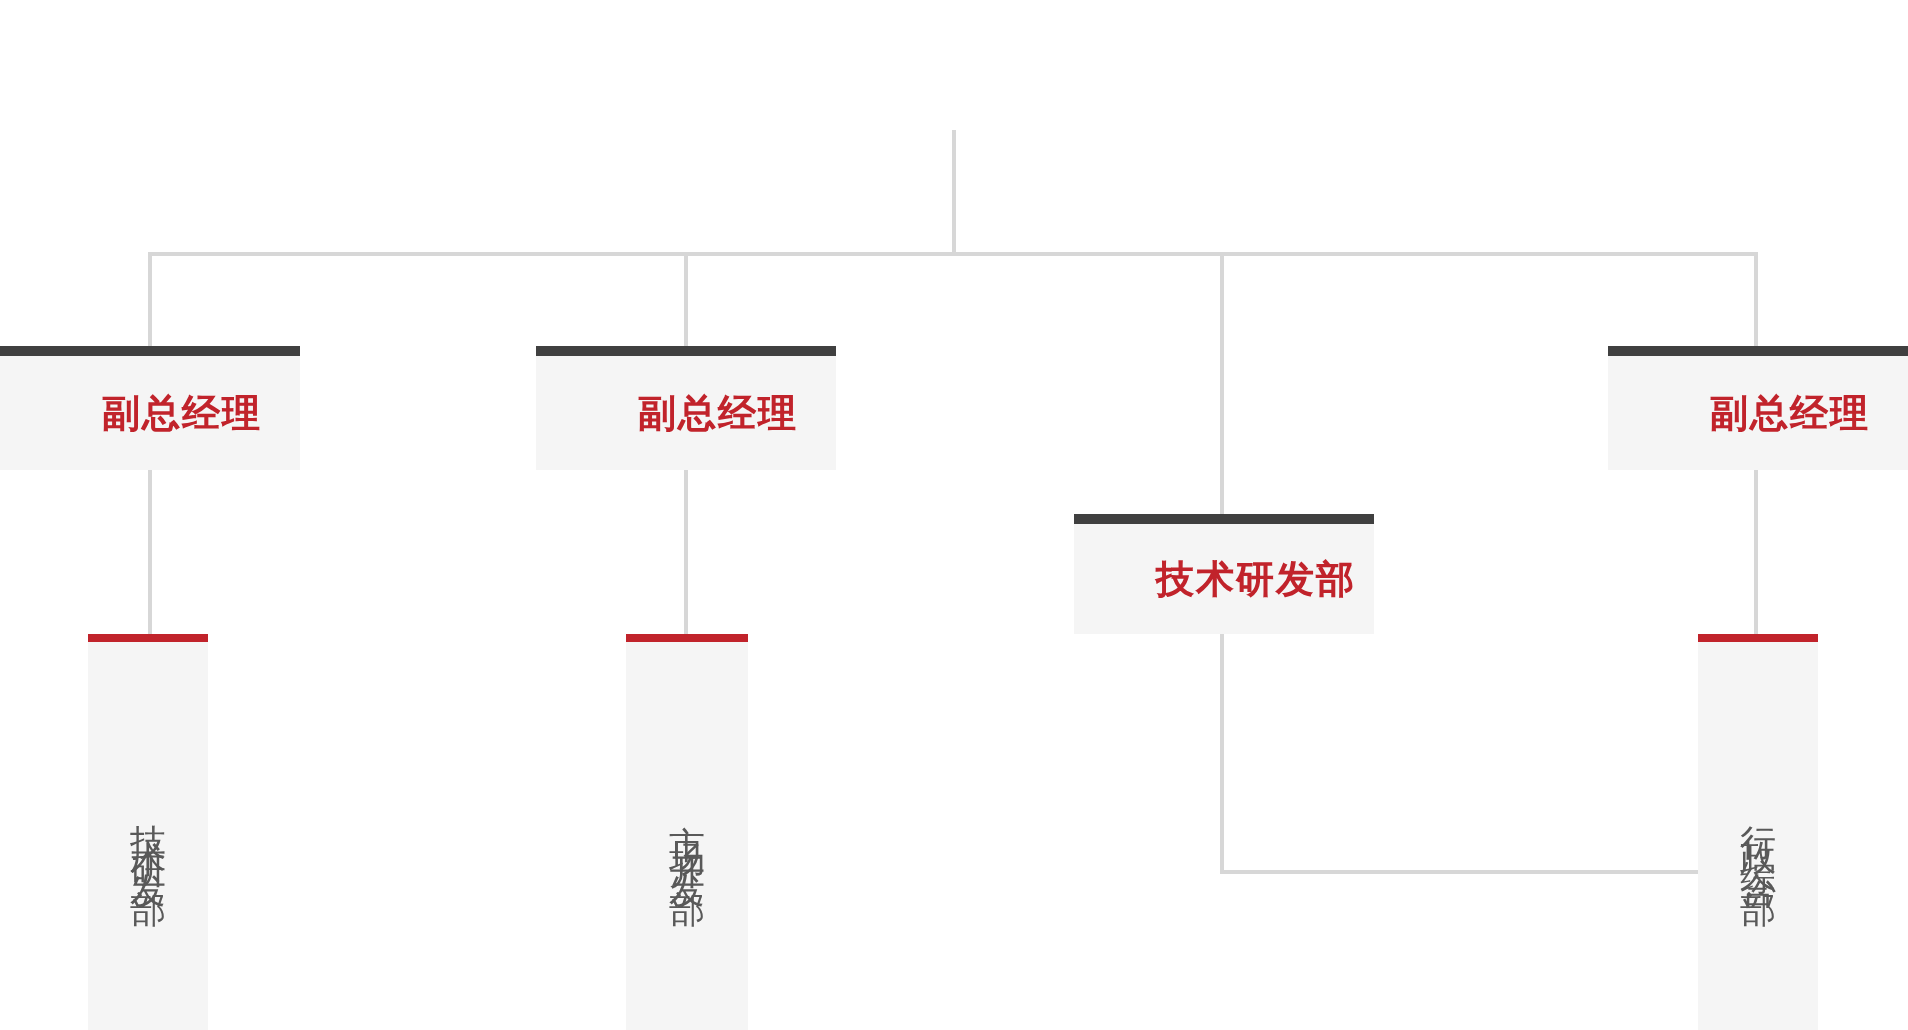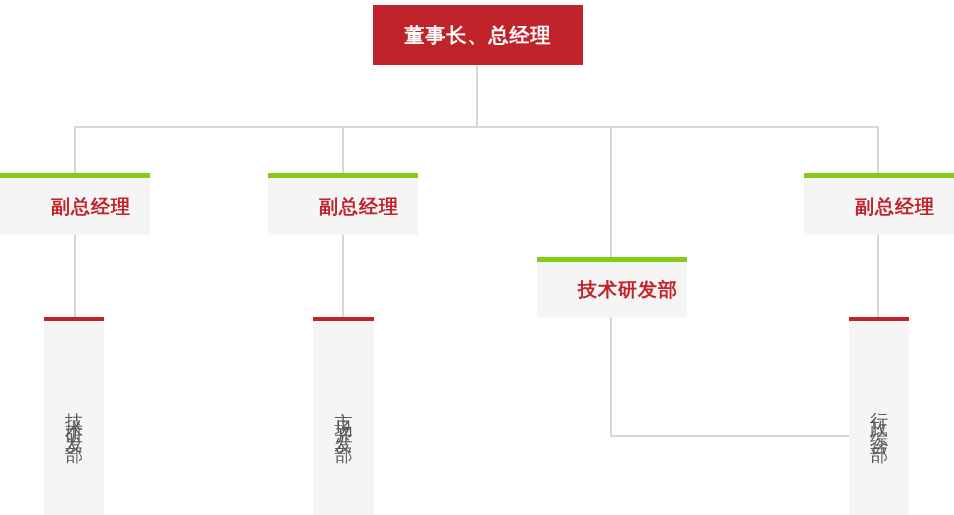--- a/index.html
+++ b/index.html
@@ -35,21 +35,21 @@
     color: #ffffff;
     font-size: 20px;
     font-weight: bold;
     letter-spacing: 1px;
   }
 
   
   .node-mgr {
     position: absolute;
     background: #f5f5f5;
-    border-top: 5px solid #84cc16;
+    border-top: 5px solid #404040;
     box-sizing: border-box;
     display: flex;
     align-items: center;
     justify-content: center;
     color: #c1232b;
     font-size: 19px;
     font-weight: bold;
     letter-spacing: 1px;
     padding-left: 32px;
   }
@@ -92,23 +92,20 @@
   <div class="line v" style="left:74px;  top:127px; height:46px;"></div>
   <div class="line v" style="left:342px; top:127px; height:46px;"></div>
   <div class="line v" style="left:610px; top:127px; height:130px;"></div>
   <div class="line v" style="left:877px; top:127px; height:46px;"></div>
   <div class="line v" style="left:74px;  top:235px; height:82px;"></div>
   <div class="line v" style="left:342px; top:235px; height:82px;"></div>
   <div class="line v" style="left:877px; top:235px; height:82px;"></div>
   <div class="line v" style="left:610px; top:317px; height:120px;"></div>
   <div class="line h" style="left:610px; top:435px; width:239px;"></div>
 
-  <div class="node-root">
-    <span>董事长、总经理</span>
-  </div>
 
   <div class="node-mgr mgr-1">
     <span>副总经理</span>
   </div>
   <div class="node-mgr mgr-2">
     <span>副总经理</span>
   </div>
   <div class="node-mgr mgr-3">
     <span>技术研发部</span>
   </div>

